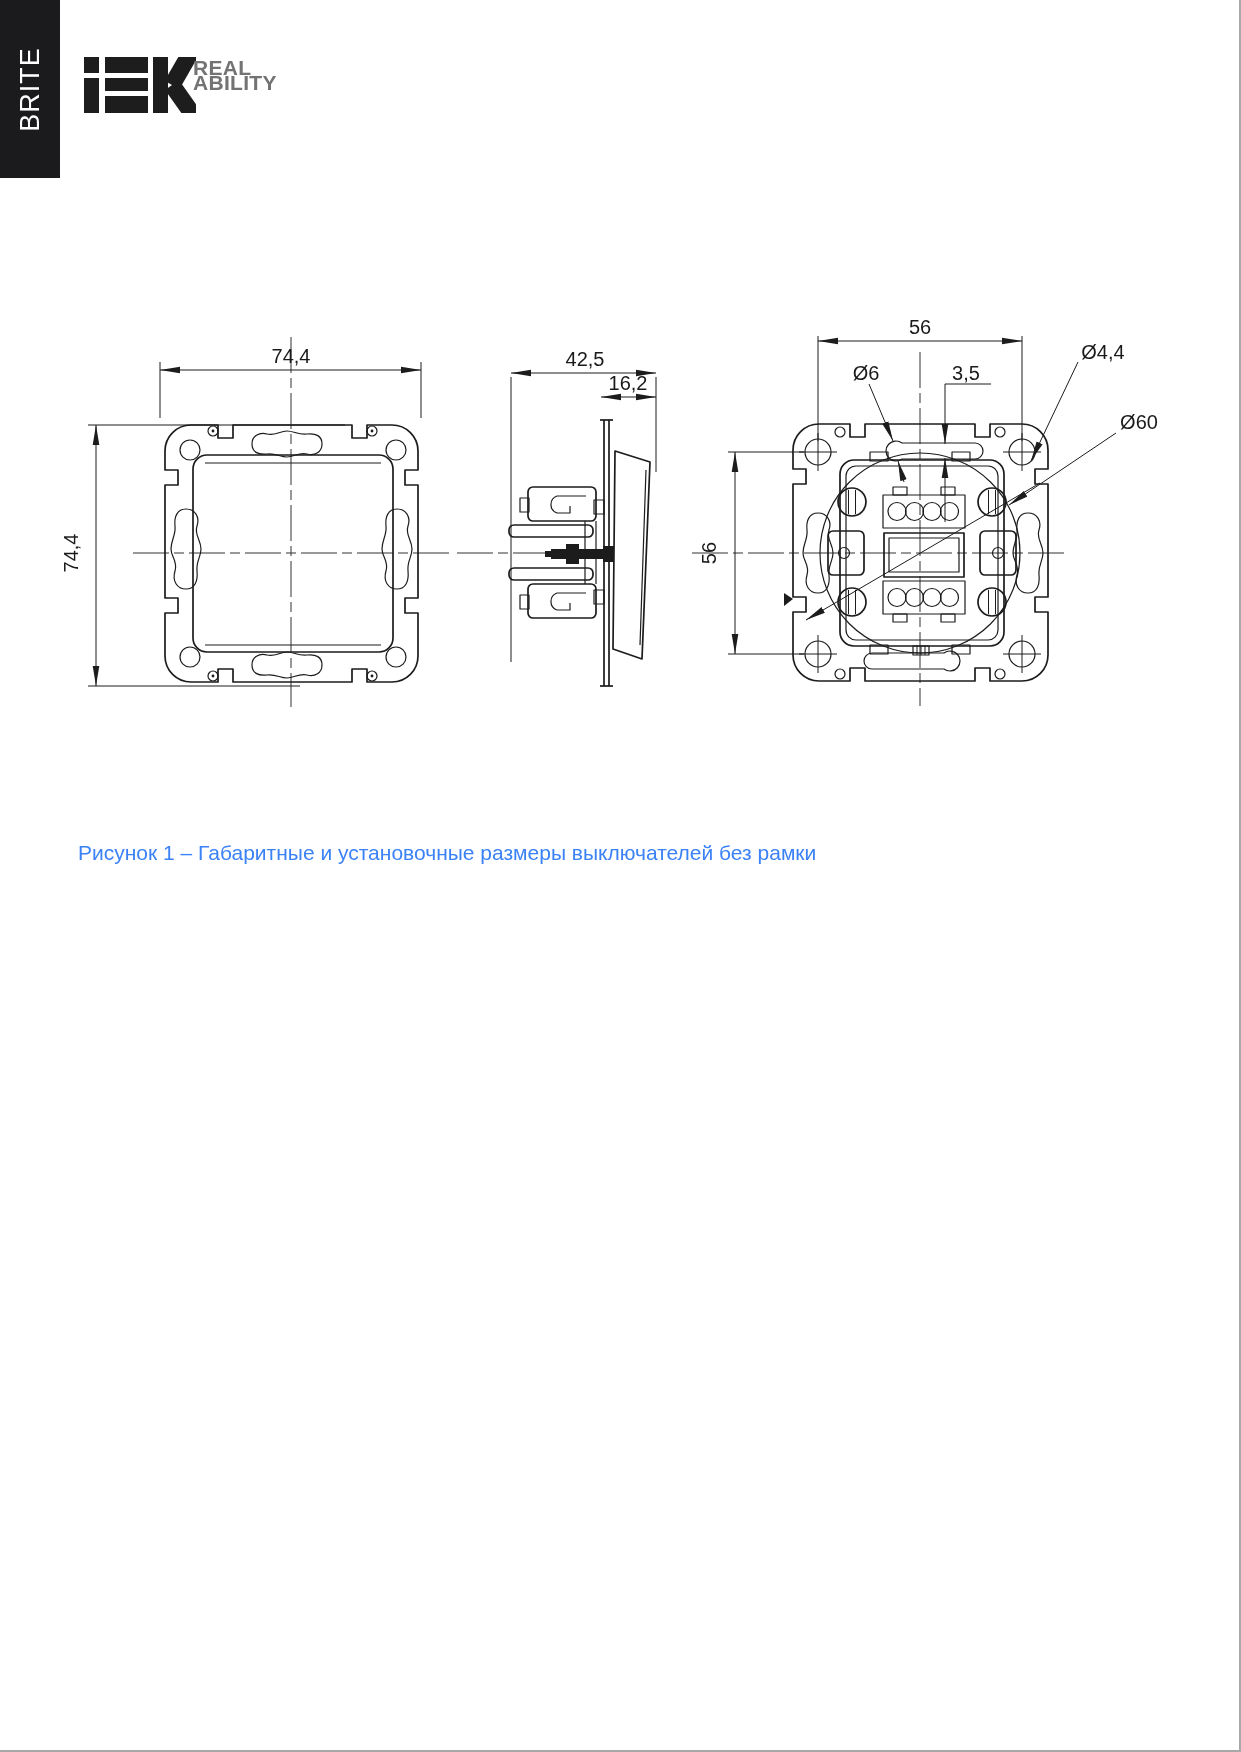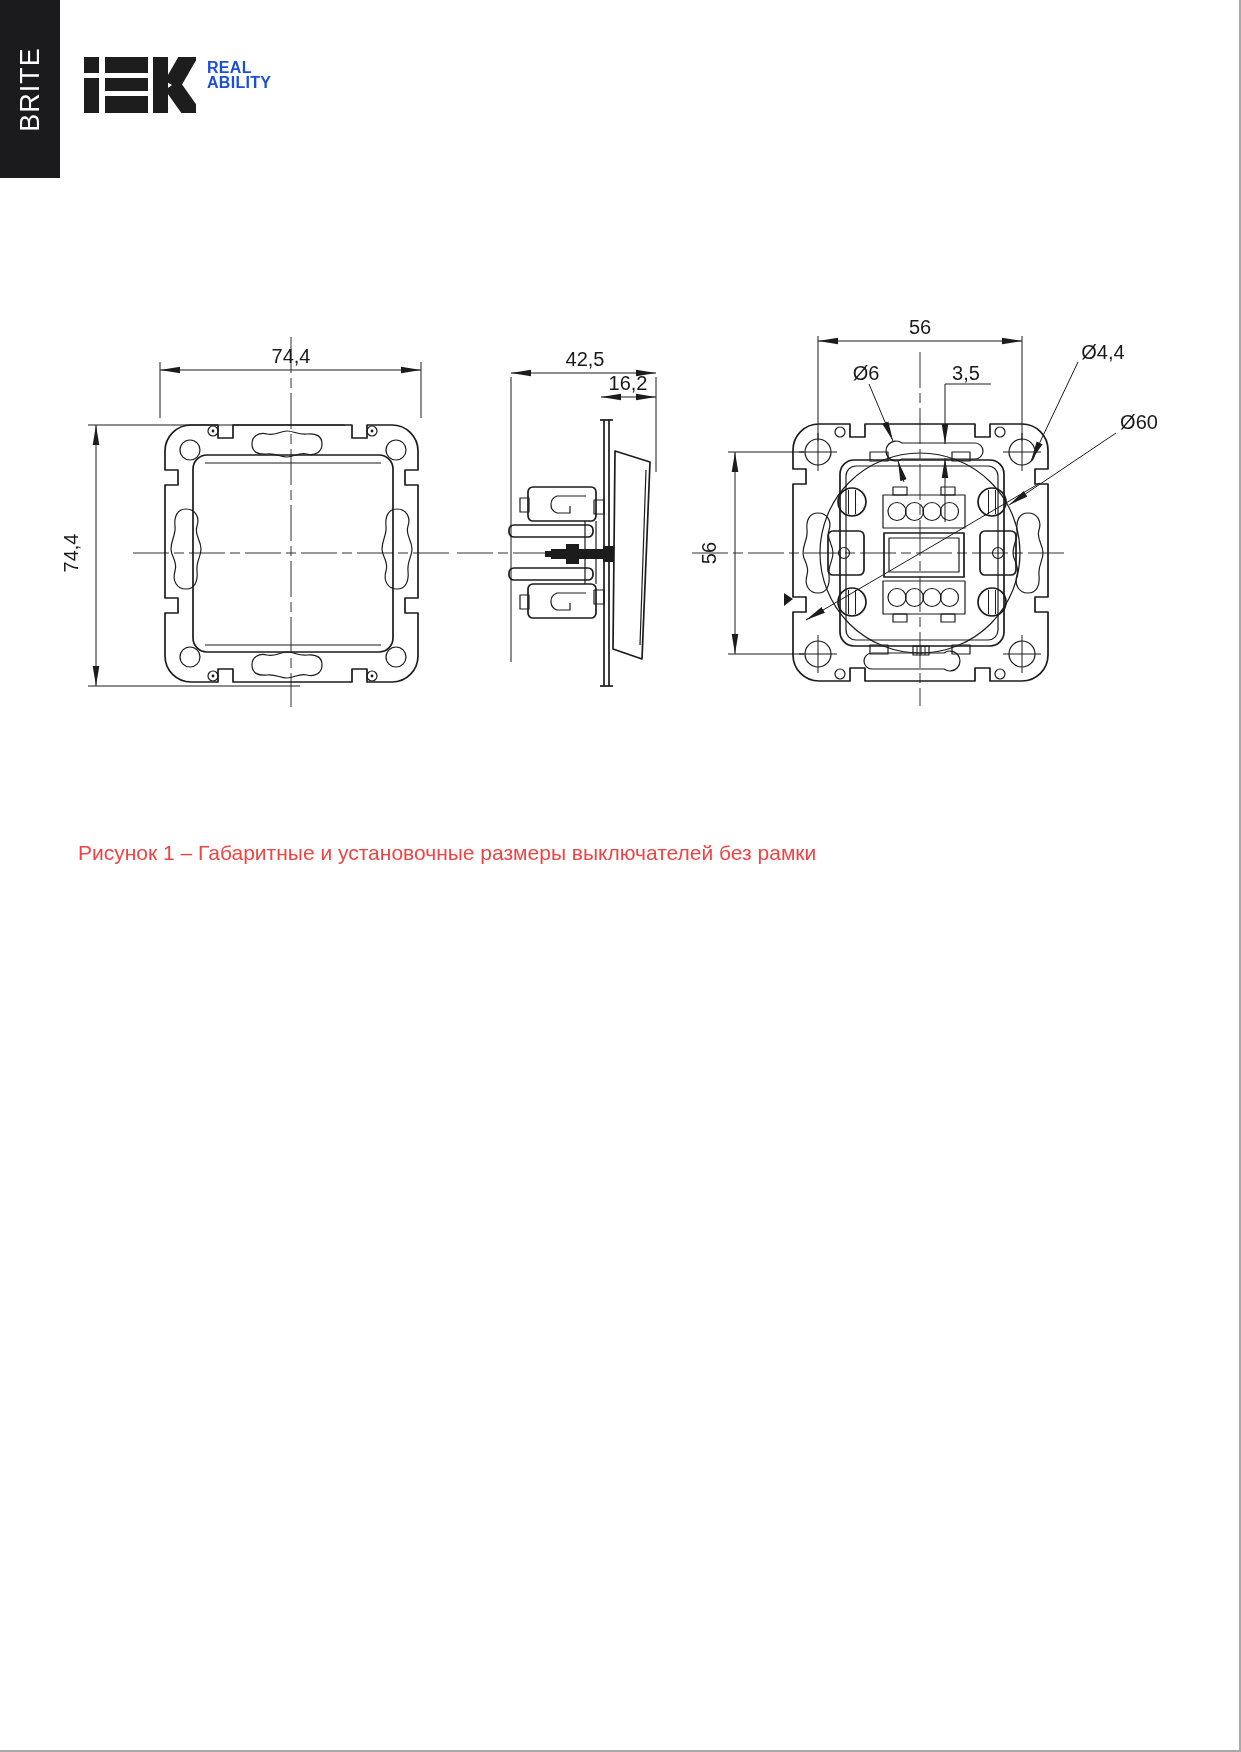--- a/index.html
+++ b/index.html
@@ -22,28 +22,28 @@
     transform:rotate(-90deg);
     color:#ffffff;
     font-size:27px;
     font-weight:500;
     letter-spacing:1px;
     white-space:nowrap;
   }
   .logo-wrap{position:absolute;left:84px;top:57px;width:320px;height:60px;}
   .logo-svg{position:absolute;left:0;top:0;}
   .logo-tagline{
-    position:absolute;left:123px;top:3px;
-    font-size:16px;font-weight:700;line-height:15px;
-    letter-spacing:0.3px;color:#1d4ed8;
+    position:absolute;left:109px;top:3px;
+    font-size:21px;font-weight:700;line-height:15px;
+    letter-spacing:0.3px;color:#737373;
   }
   .drawing-svg{position:absolute;left:50px;top:280px;}
   .caption{
     position:absolute;left:78px;top:841px;
-    font-size:21px;color:#ef4444;white-space:nowrap;
+    font-size:21px;color:#3b82f6;white-space:nowrap;
   }
   
   .obj{fill:none;stroke:#1c1c1c;stroke-width:1.7;stroke-linejoin:round;}
   .obj2{fill:none;stroke:#1c1c1c;stroke-width:1.2;stroke-linejoin:round;}
   .thin{fill:none;stroke:#1c1c1c;stroke-width:1;}
   .cl{fill:none;stroke:#333333;stroke-width:1;stroke-dasharray:36 5 10 5;}
   .dim{fill:none;stroke:#1c1c1c;stroke-width:1;}
   .blk{fill:#1c1c1c;stroke:none;}
   .dimtxt{font-family:"Liberation Sans",sans-serif;font-size:20px;fill:#1a1a1a;}
 </style>

